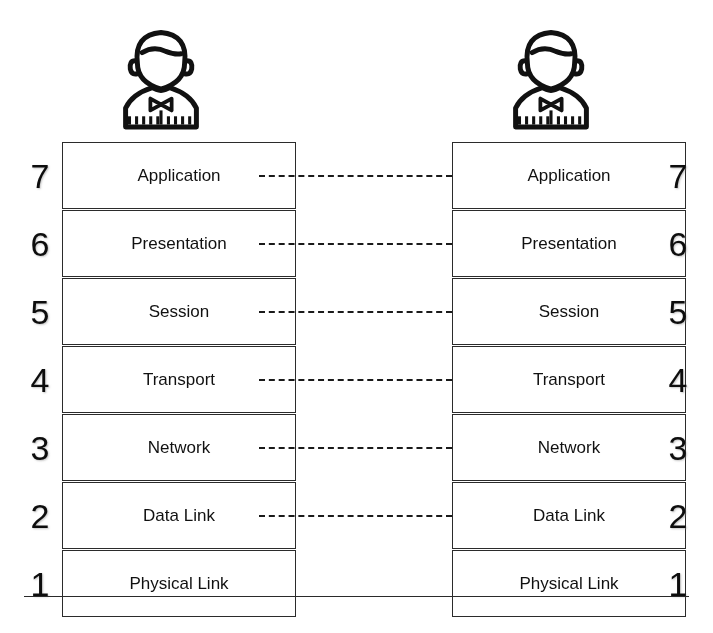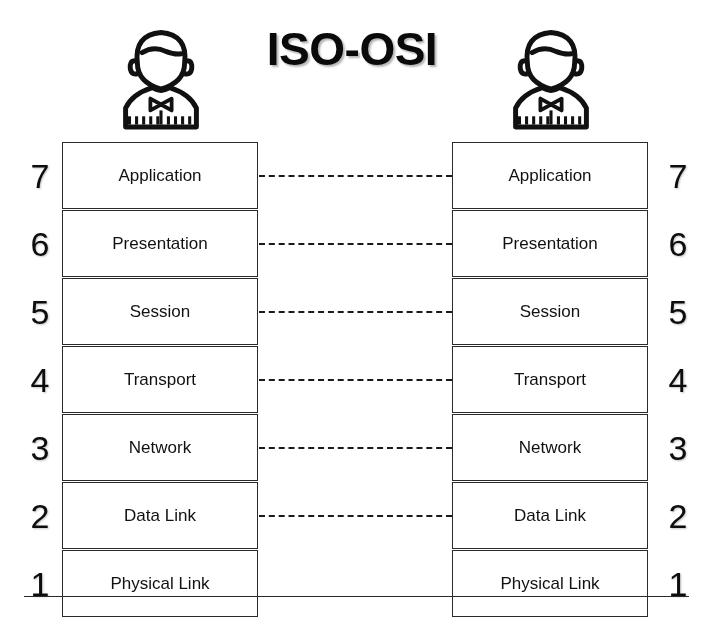--- a/index.html
+++ b/index.html
@@ -49,21 +49,21 @@
     position: absolute;
     top: 142px;
     width: 196px;
   }
   #stack-left  { left: 62px; }
   #stack-right { left: 452px; }
 
   .layer-box {
     position: relative;
     box-sizing: border-box;
-    width: 196px;
+    width: 234px;
     height: 67px;
     margin-bottom: 1px;
     border: 1px solid #2b2b2b;
     background: #ffffff;
     display: flex;
     align-items: center;
     justify-content: center;
   }
   .layer-label {
     font-size: 17px;
@@ -138,21 +138,20 @@
         <rect x="46" y="85" width="2.6" height="7"></rect>
         <rect x="48.7" y="80" width="2.6" height="12"></rect>
         <rect x="55" y="85" width="2.6" height="7"></rect>
         <rect x="61" y="85" width="2.6" height="7"></rect>
         <rect x="67" y="85" width="2.6" height="7"></rect>
         <rect x="73" y="85" width="2.6" height="7"></rect>
       </g>
     </svg>
   </div>
 
-  <div id="diagram-title">ISO-OSI</div>
 
   <div class="person" id="person-right">
     <svg viewBox="0 0 100 100" xmlns="http://www.w3.org/2000/svg">
       <g fill="none" stroke="#111111" stroke-width="4.2" stroke-linecap="round" stroke-linejoin="round">
         <path d="M30 40 Q27 16 50 14 Q73 16 70 40 Q70 56 50 62 Q30 56 30 40 Z"></path>
         <path d="M34 31 Q44 25 54 30 Q62 33 67 32"></path>
         <path d="M28 38 Q23 38 24 45 Q25 50 30 49"></path>
         <path d="M72 38 Q77 38 76 45 Q75 50 70 49"></path>
         <path d="M42 60 Q50 66 58 60"></path>
         <path d="M42 61 Q26 66 20 78 L20 94 L80 94 L80 78 Q74 66 58 61"></path>

